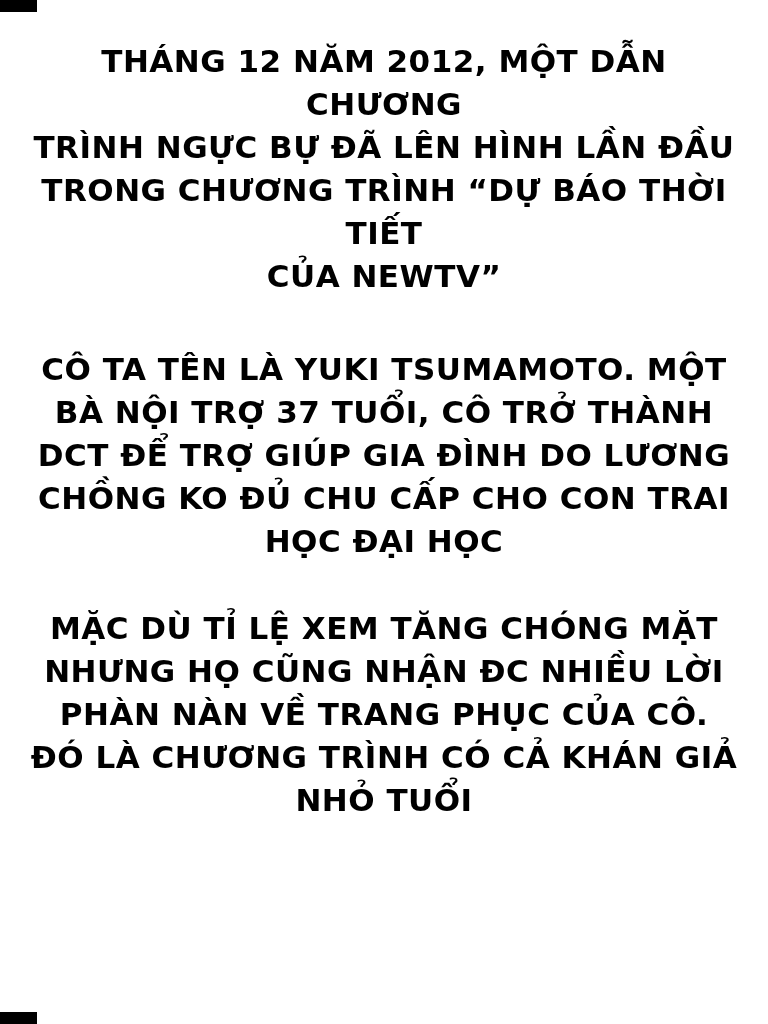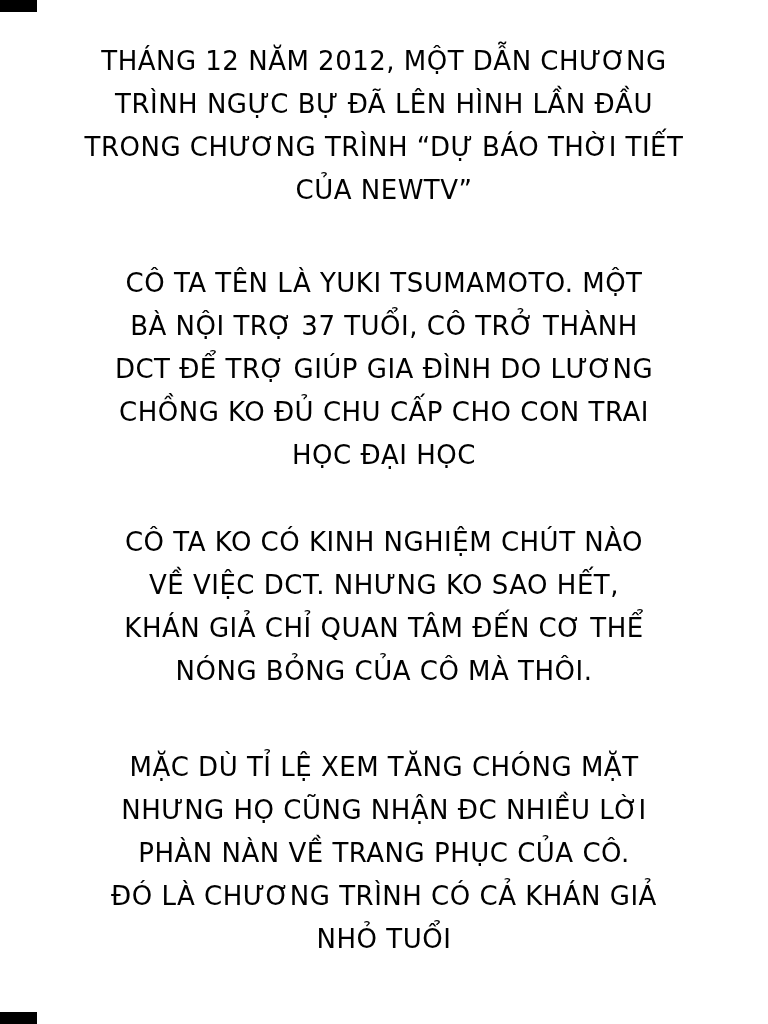--- a/index.html
+++ b/index.html
@@ -17,22 +17,22 @@
   }
   .text-column {
     position: absolute;
     top: 40px;
     left: 24px;
     width: 720px;
     text-align: center;
   }
   .paragraph {
     color: #000000;
-    font-size: 26px;
-    font-weight: 400;
+    font-size: 31px;
+    font-weight: 700;
     line-height: 43px;
     letter-spacing: 0.5px;
     white-space: pre-line;
     margin: 0 0 50px 0;
     text-transform: uppercase;
   }
   .paragraph.p2 { margin-bottom: 44px; }
   .paragraph.p3 { margin-bottom: 53px; }
   .paragraph.p4 { margin-bottom: 0; }
   .corner-mark {
@@ -55,24 +55,20 @@
   <div class="text-column">
     <p class="paragraph p1">THÁNG 12 NĂM 2012, MỘT DẪN CHƯƠNG
 TRÌNH NGỰC BỰ ĐÃ LÊN HÌNH LẦN ĐẦU
 TRONG CHƯƠNG TRÌNH “DỰ BÁO THỜI TIẾT
 CỦA NEWTV”</p>
     <p class="paragraph p2">CÔ TA TÊN LÀ YUKI TSUMAMOTO. MỘT
 BÀ NỘI TRỢ 37 TUỔI, CÔ TRỞ THÀNH
 DCT ĐỂ TRỢ GIÚP GIA ĐÌNH DO LƯƠNG
 CHỒNG KO ĐỦ CHU CẤP CHO CON TRAI
 HỌC ĐẠI HỌC</p>
-    <p class="paragraph p3">CÔ TA KO CÓ KINH NGHIỆM CHÚT NÀO
-VỀ VIỆC DCT. NHƯNG KO SAO HẾT,
-KHÁN GIẢ CHỈ QUAN TÂM ĐẾN CƠ THỂ
-NÓNG BỎNG CỦA CÔ MÀ THÔI.</p>
     <p class="paragraph p4">MẶC DÙ TỈ LỆ XEM TĂNG CHÓNG MẶT
 NHƯNG HỌ CŨNG NHẬN ĐC NHIỀU LỜI
 PHÀN NÀN VỀ TRANG PHỤC CỦA CÔ.
 ĐÓ LÀ CHƯƠNG TRÌNH CÓ CẢ KHÁN GIẢ
 NHỎ TUỔI</p>
   </div>
 
   <div class="corner-mark bottom"></div>
 
 </div>

